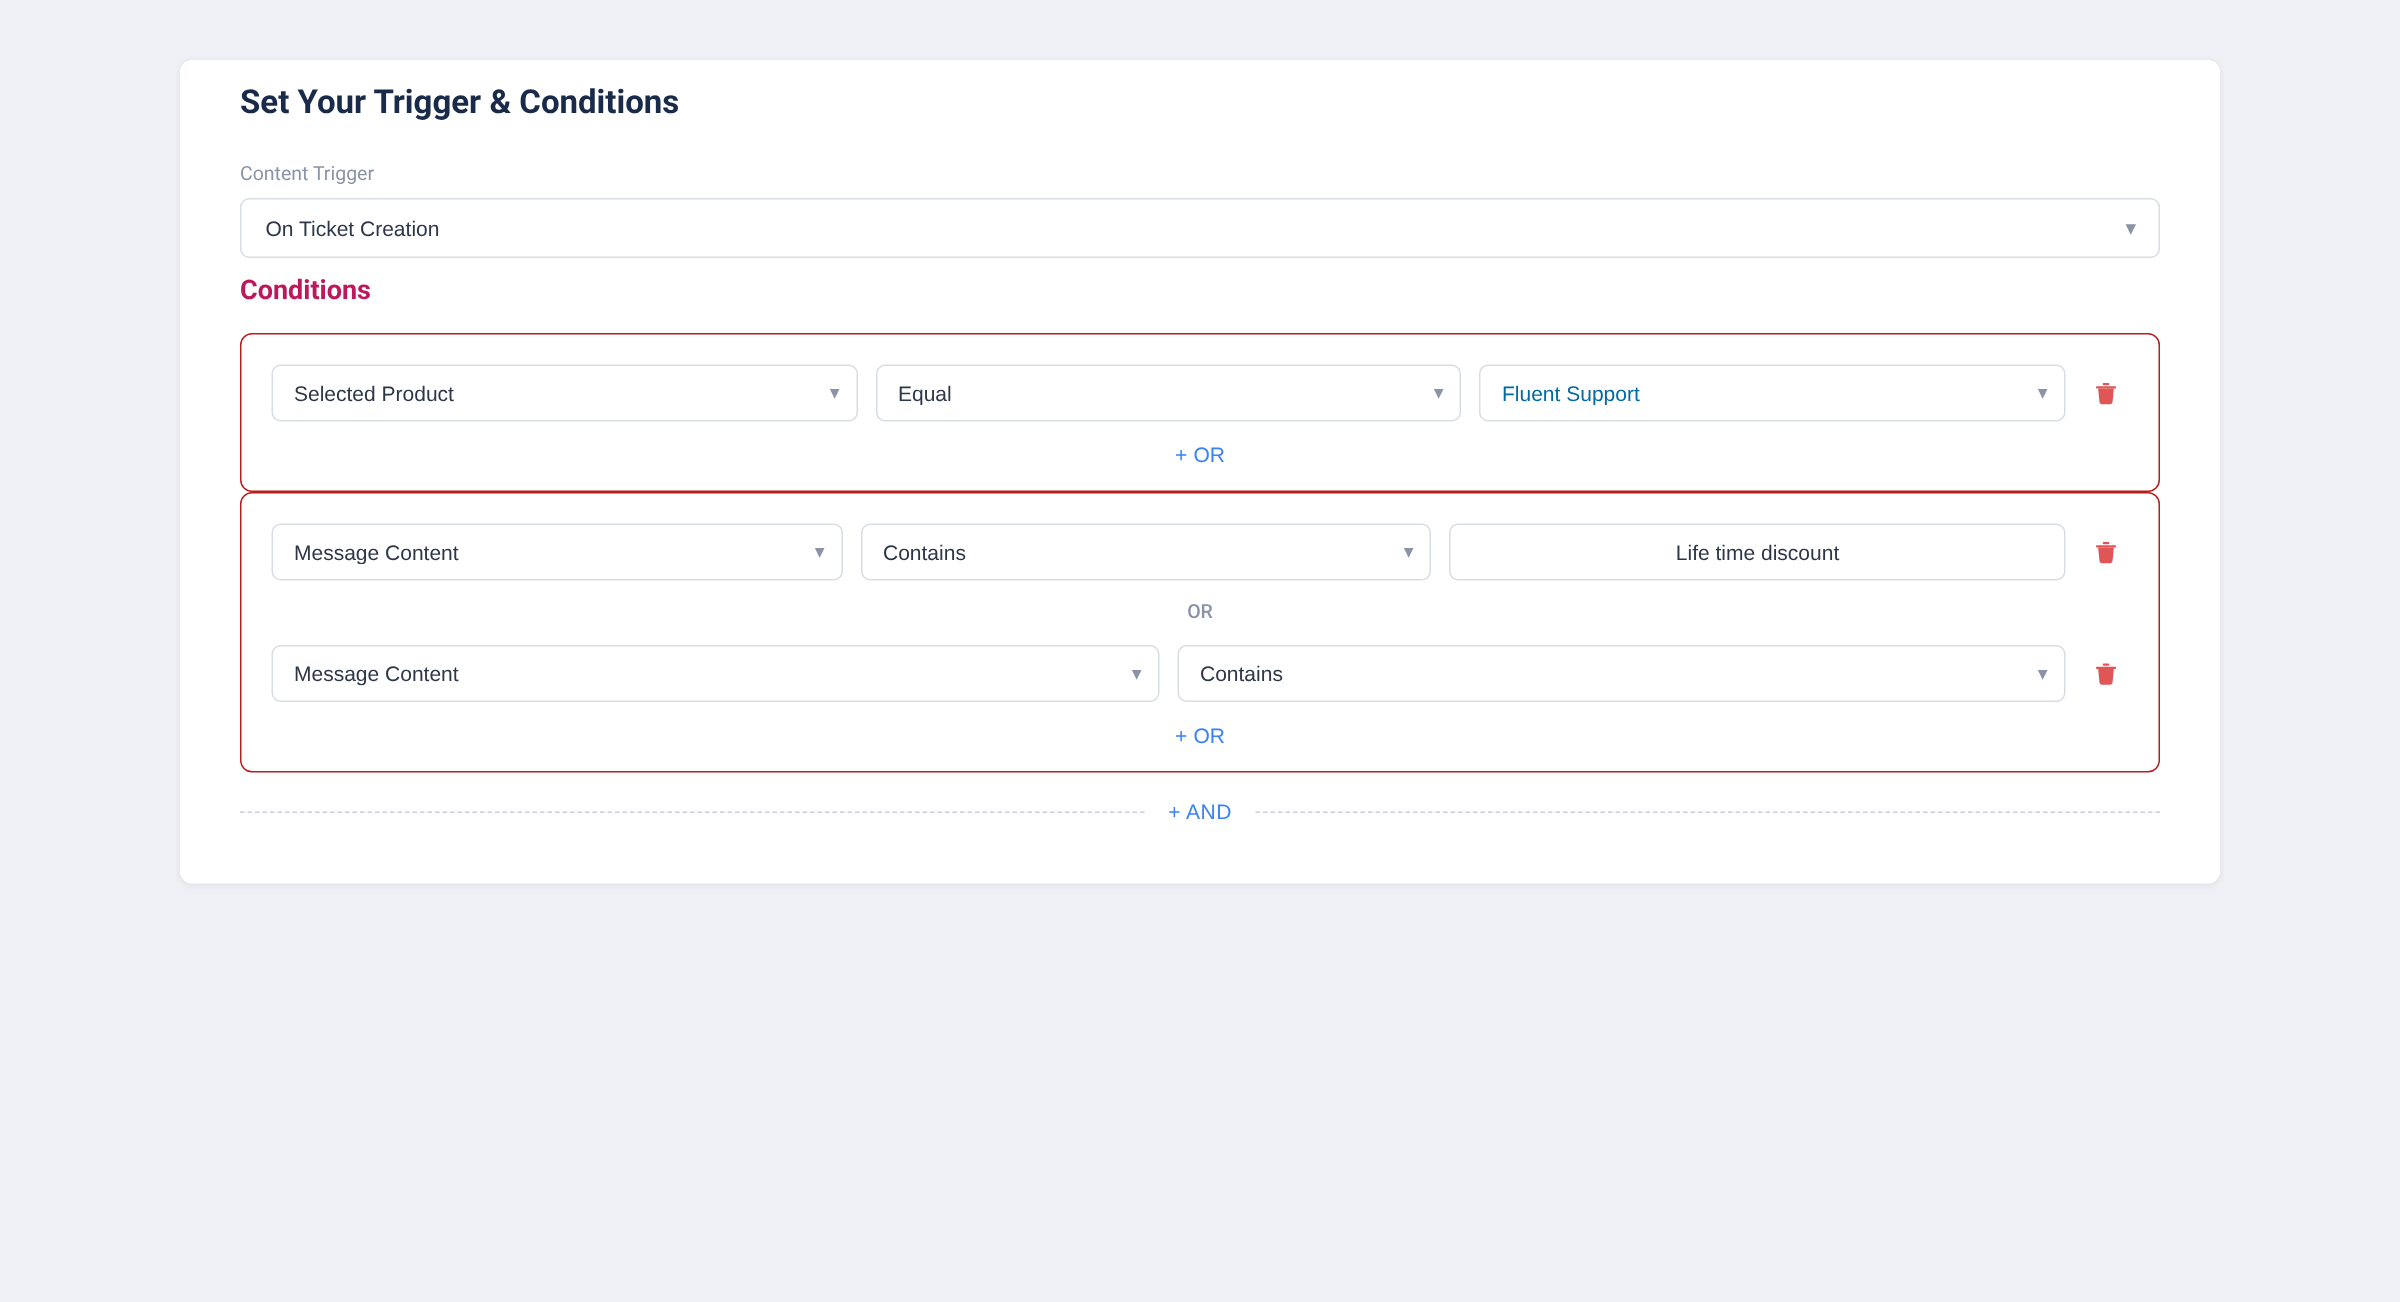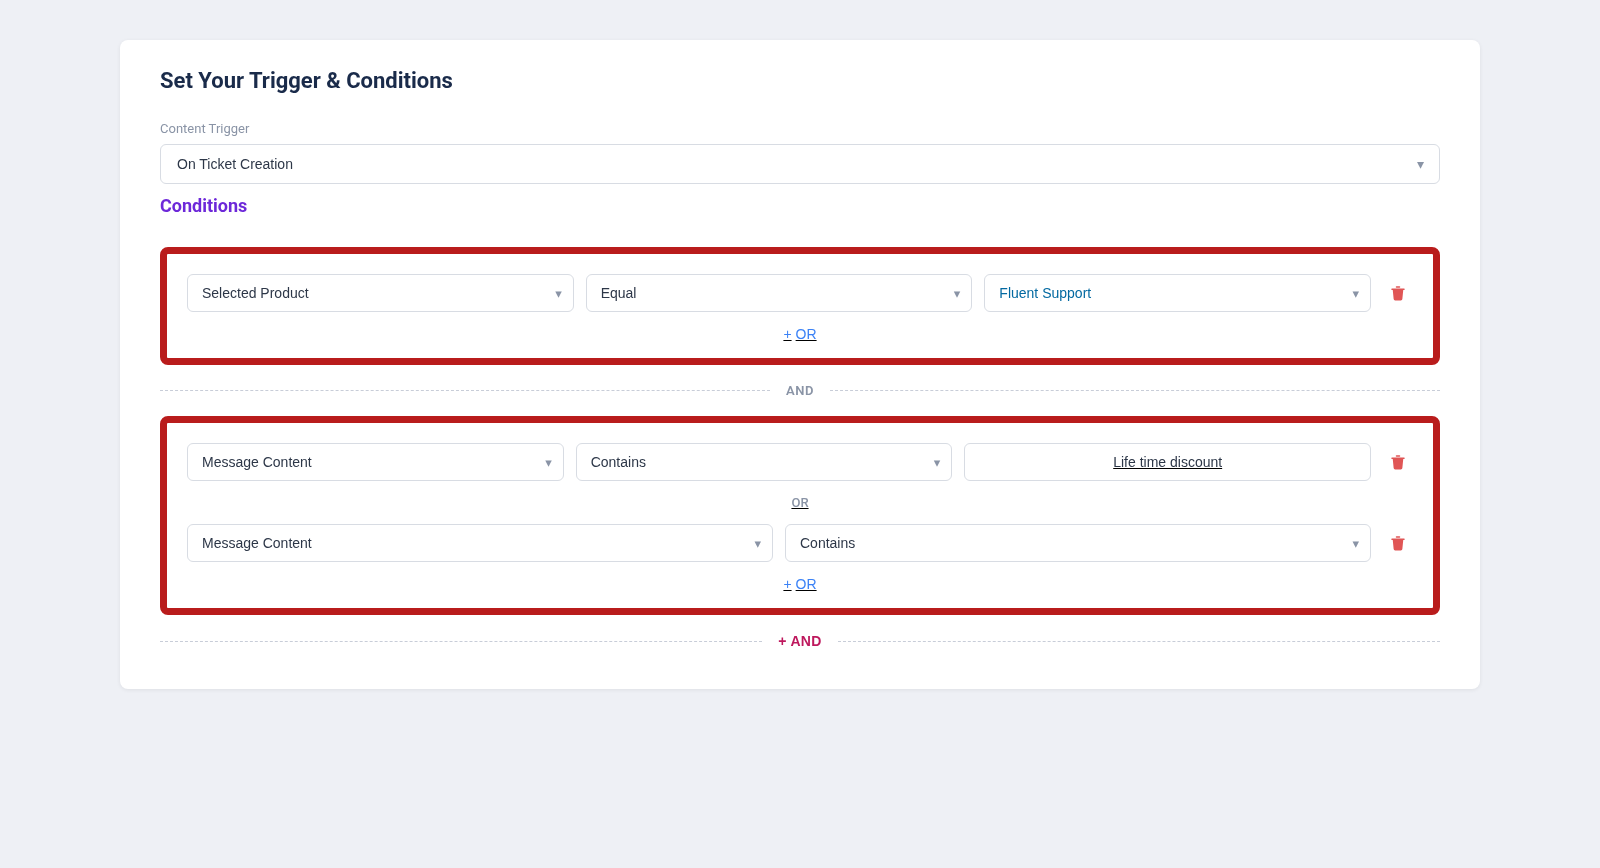--- a/index.html
+++ b/index.html
@@ -20,21 +20,21 @@
 
     .page-container {
       background: #eef0f5;
       width: 1600px;
       padding: 20px 100px;
     }
 
     .main-card {
       background: #ffffff;
       border-radius: 8px;
-      padding: 28px 40px 40px 40px;
+      padding: 16px 40px 40px 40px;
       box-shadow: 0 1px 4px rgba(0,0,0,0.07);
     }
 
     .page-title {
       font-size: 22px;
       font-weight: 700;
       color: #1a2b4a;
       margin-bottom: 28px;
     }
 
@@ -68,31 +68,30 @@
       top: 50%;
       transform: translateY(-50%);
       pointer-events: none;
       color: #8a94a6;
       font-size: 14px;
     }
 
     .conditions-title {
       font-size: 18px;
       font-weight: 700;
-      color: #6d28d9;
-      margin-bottom: 31px;
+      color: #be185d;
+      margin-bottom: 18px;
     }
 
     .condition-group {
-      border: 7px solid #b91c1c;
+      border: 1px solid #b91c1c;
       border-radius: 8px;
       padding: 20px 20px 16px 20px;
       margin-bottom: 0;
       background: #fff;
-      text-decoration: underline;
     }
 
     .condition-row {
       display: flex;
       align-items: center;
       gap: 12px;
       margin-bottom: 0;
     }
 
     .condition-select-wrapper {
@@ -220,23 +219,23 @@
 
     .and-add-row .line {
       flex: 1;
       height: 1px;
       border-top: 1.5px dashed #c8cdd8;
     }
 
     .and-add-btn {
       background: none;
       border: none;
-      color: #be185d;
-      font-size: 14px;
-      font-weight: 700;
+      color: #3b82f6;
+      font-size: 14px;
+      font-weight: 400;
       cursor: pointer;
       display: flex;
       align-items: flex-start;
       gap: 5px;
       padding: 0 16px;
       letter-spacing: 0.3px;
     }
 
     .condition-or-divider {
       display: flex;
@@ -314,25 +313,20 @@
         </div>
 
         <div class="or-btn-row">
           <button class="or-btn">
             <span>+</span>
             <span>OR</span>
           </button>
         </div>
       </div>
 
-      <div class="and-separator">
-        <div class="line"></div>
-        <span class="and-label">AND</span>
-        <div class="line"></div>
-      </div>
 
       <div class="condition-group">
 
         <div class="condition-row">
           <div class="condition-select-wrapper">
             <select>
               <option>Message Content</option>
               <option>Selected Product</option>
             </select>
             <span class="chevron">▾</span>

